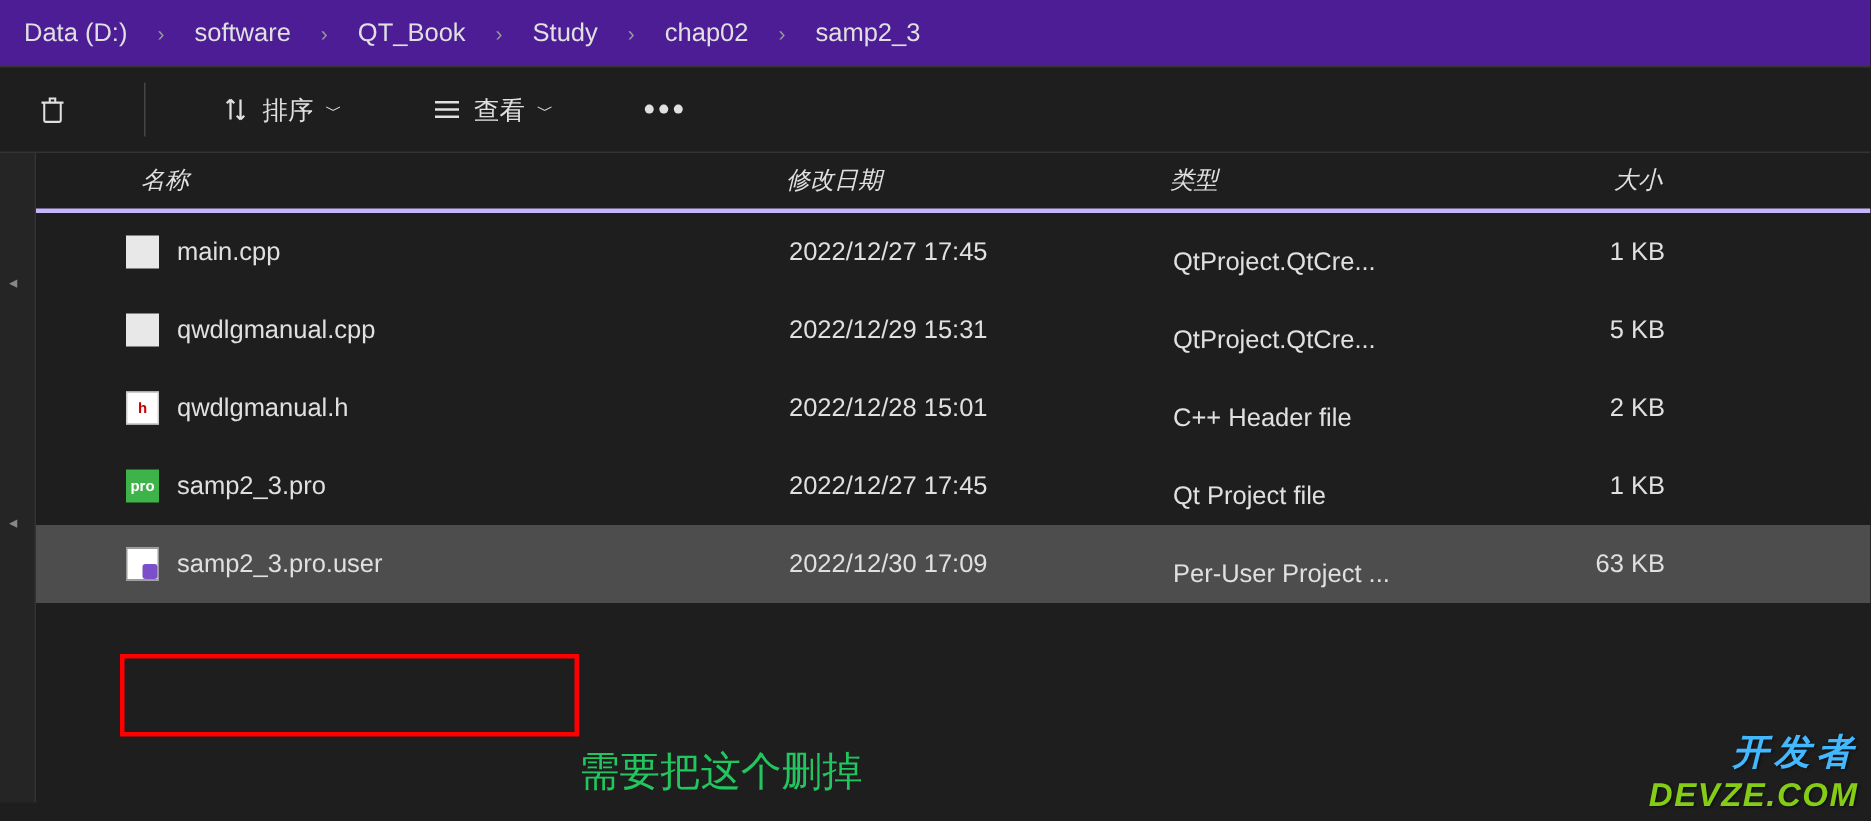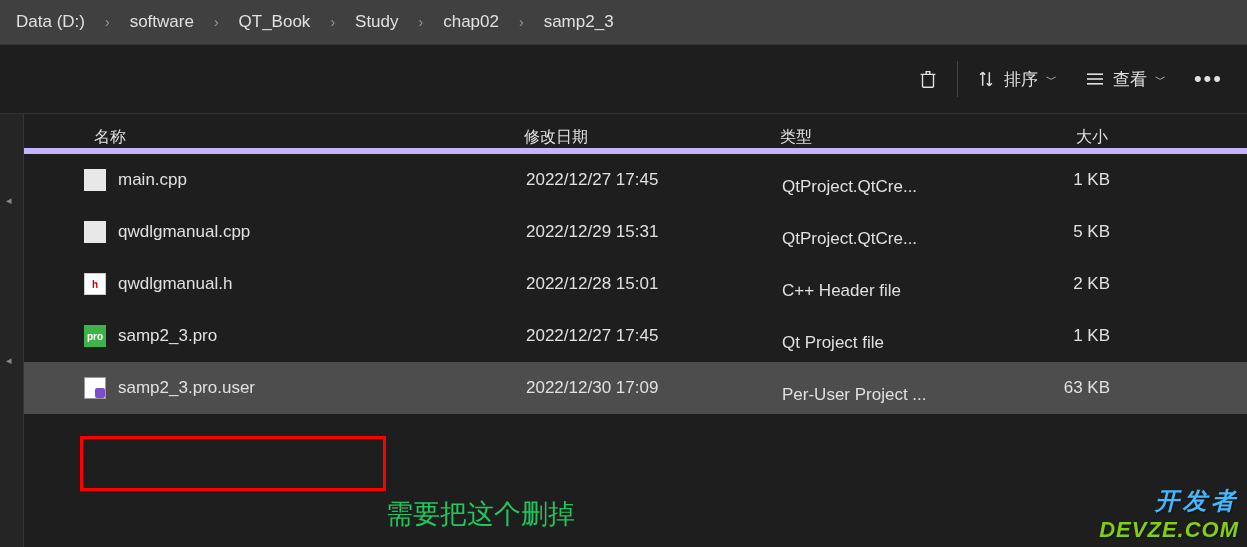--- a/index.html
+++ b/index.html
@@ -12,44 +12,43 @@
       background: #1e1e1e;
       color: #e0e0e0;
       width: 1247px;
       height: 547px;
       overflow: hidden;
     }
     .breadcrumb {
       display: flex;
       align-items: center;
       padding: 8px 12px;
-      background: #404040;
+      background: #4c1d95;
       height: 44px;
       font-size: 17px;
     }
     .breadcrumb-item {
       color: #e0e0e0;
       cursor: pointer;
       padding: 2px 4px;
     }
     .breadcrumb-sep {
       color: #999;
       margin: 0 16px;
       font-size: 14px;
     }
     .toolbar {
       display: flex;
       align-items: center;
       padding: 10px 14px;
       background: #1e1e1e;
-      height: 70px;
-      gap: 8px;
+      height: 58px;
+      gap: 40px;
       border-top: 1px solid #333;
       border-bottom: 1px solid #333;
-      justify-content: flex-end;
     }
     .toolbar-btn {
       display: flex;
       align-items: center;
       gap: 8px;
       color: #e0e0e0;
       cursor: pointer;
       font-size: 17px;
       padding: 6px 10px;
     }
@@ -74,23 +73,24 @@
       font-size: 11px;
       left: 6px;
     }
     .file-list {
       flex: 1;
       background: #1e1e1e;
     }
     .column-header {
       display: flex;
       padding: 0 0 0 70px;
-      border-bottom: 6px solid #c4b5fd;
+      border-bottom: 3px solid #c4b5fd;
       height: 40px;
-      align-items: flex-end;
+      align-items: center;
+      font-style: italic;
     }
     .col {
       font-size: 16px;
       color: #e0e0e0;
       position: relative;
     }
     .col-name { width: 430px; }
     .col-date { width: 256px; }
     .col-type { width: 208px; }
     .col-size { width: 140px; text-align: right; padding-right: 20px; }

